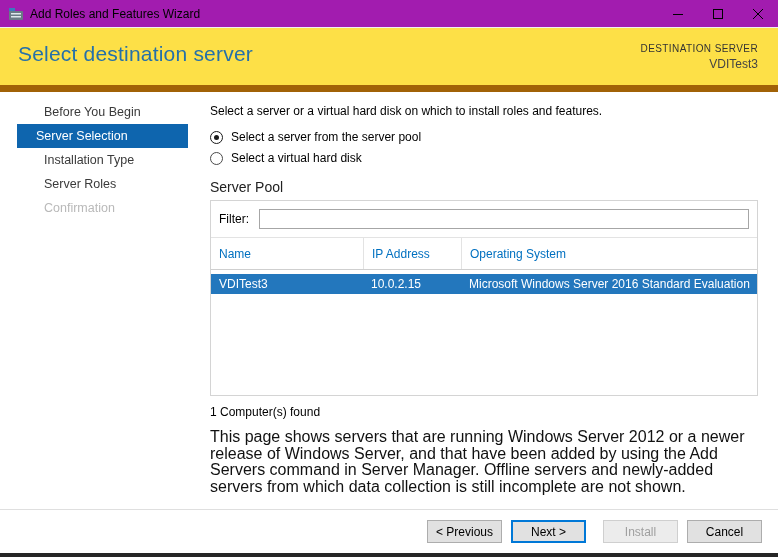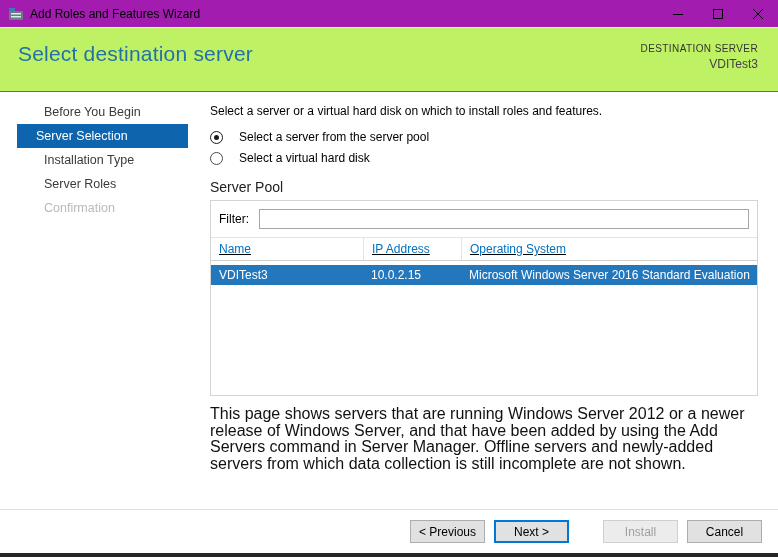--- a/index.html
+++ b/index.html
@@ -23,21 +23,21 @@
   .titlebar .title { font-size: 12px; color: #000; margin-left: 6px; flex: 1; white-space: nowrap; }
   .win-btn {
     width: 40px; height: 28px;
     display: flex; align-items: center; justify-content: center;
     cursor: pointer;
   }
 
   
   .header {
     position: absolute; top: 28px; left: 0; right: 0; height: 64px;
-    background: #bef264; border-bottom: 1px solid #a16207;
+    background: #fde047; border-bottom: 7px solid #a16207;
   }
   .page-title {
     position: absolute; left: 18px; top: 14px;
     font-size: 21px; font-weight: 300; color: #2570a9; letter-spacing: .2px;
   }
   .dest { position: absolute; right: 20px; top: 15px; text-align: right; }
   .dest-label { font-size: 10px; color: #333; letter-spacing: .4px; }
   .dest-value { font-size: 12px; color: #444; margin-top: 3px; }
 
   
@@ -63,38 +63,38 @@
   .radio-row { margin-top: 12px; display: flex; align-items: center; cursor: pointer; }
   .radio-row + .radio-row { margin-top: 7px; }
   .radio {
     width: 13px; height: 13px; border: 1px solid #4a4a4a; border-radius: 50%;
     display: inline-flex; align-items: center; justify-content: center;
     background: #fff; flex: 0 0 13px;
   }
   .radio .dot { width: 5px; height: 5px; border-radius: 50%; background: transparent; }
   .radio.checked { border-color: #1a1a1a; }
   .radio.checked .dot { background: #1a1a1a; }
-  .radio-label { margin-left: 16px; font-size: 12px; color: #000; }
+  .radio-label { margin-left: 8px; font-size: 12px; color: #000; }
 
   .pool-title { margin-top: 14px; font-size: 14px; color: #222; }
   .pool-box {
     margin-top: 5px; height: 196px;
     border: 1px solid #d4d4d4; background: #fff;
     display: flex; flex-direction: column;
   }
   .filter-row { display: flex; align-items: center; padding: 8px; }
   .filter-label { font-size: 12px; color: #000; }
   .filter-input {
     flex: 1; margin-left: 10px; height: 20px;
     border: 1px solid #a6a6a6; font-size: 12px; padding: 0 4px;
     font-family: inherit; outline: none; background: #fff;
   }
   .grid-header {
-    display: flex; height: 24px; align-items: stretch;
-    border-top: 1px solid #e3e3e3; border-bottom: 1px solid #cfcfcf; text-decoration: underline;
+    display: flex; height: 33px; align-items: stretch;
+    border-top: 1px solid #e3e3e3; border-bottom: 1px solid #cfcfcf;
   }
   .gh-cell {
     font-size: 12px; color: #0070c0; padding-left: 8px;
     display: flex; align-items: center; cursor: pointer;
   }
   .gh-cell + .gh-cell { border-left: 1px solid #e3e3e3; }
   .col-name { width: 152px; } .col-ip { width: 98px; } .col-os { flex: 1; }
   .grid-row {
     display: flex; align-items: center; height: 20px; margin-top: 4px;
     background: #2377bd; color: #fff; cursor: pointer;
@@ -112,21 +112,21 @@
     display: flex; align-items: center; justify-content: flex-end;
     padding-right: 16px; gap: 9px; padding-left: 12px;
   }
   .btn {
     min-width: 75px; height: 23px;
     background: #e1e1e1; border: 1px solid #adadad;
     font-size: 12px; font-family: inherit; color: #000; cursor: pointer;
   }
   .btn.focused { border-color: #0078d7; box-shadow: inset 0 0 0 1px #0078d7; }
   .btn.disabled { background: #ececec; border-color: #cfcfcf; color: #9f9f9f; cursor: default; }
-  .btn.install-btn { margin-left: 25px; }
+  .btn.install-btn { margin-left: 8px; }
 
   .taskbar-strip { position: absolute; left: 0; right: 0; bottom: 0; height: 4px; background: #262626; }
 </style>
 </head>
 <body>
 
 <div class="window">
 
   <div class="titlebar">
     <span style="display:inline-flex;">
@@ -201,20 +201,21 @@
         <div class="gh-cell col-os">Operating System</div>
       </div>
       <div class="grid-row">
         <div class="gr-cell col-name">VDITest3</div>
         <div class="gr-cell col-ip">10.0.2.15</div>
         <div class="gr-cell col-os">Microsoft Windows Server 2016 Standard Evaluation</div>
       </div>
       <div class="grid-body"></div>
     </div>
 
+    <div class="count">1 Computer(s) found</div>
 
     <div class="desc">This page shows servers that are running Windows Server 2012 or a newer release of Windows Server, and that have been added by using the Add Servers command in Server Manager. Offline servers and newly-added servers from which data collection is still incomplete are not shown.</div>
   </div>
 
   <div class="footer">
     <button class="btn">&lt; Previous</button>
     <button class="btn focused">Next &gt;</button>
     <button class="btn disabled install-btn" disabled="">Install</button>
     <button class="btn">Cancel</button>
   </div>

